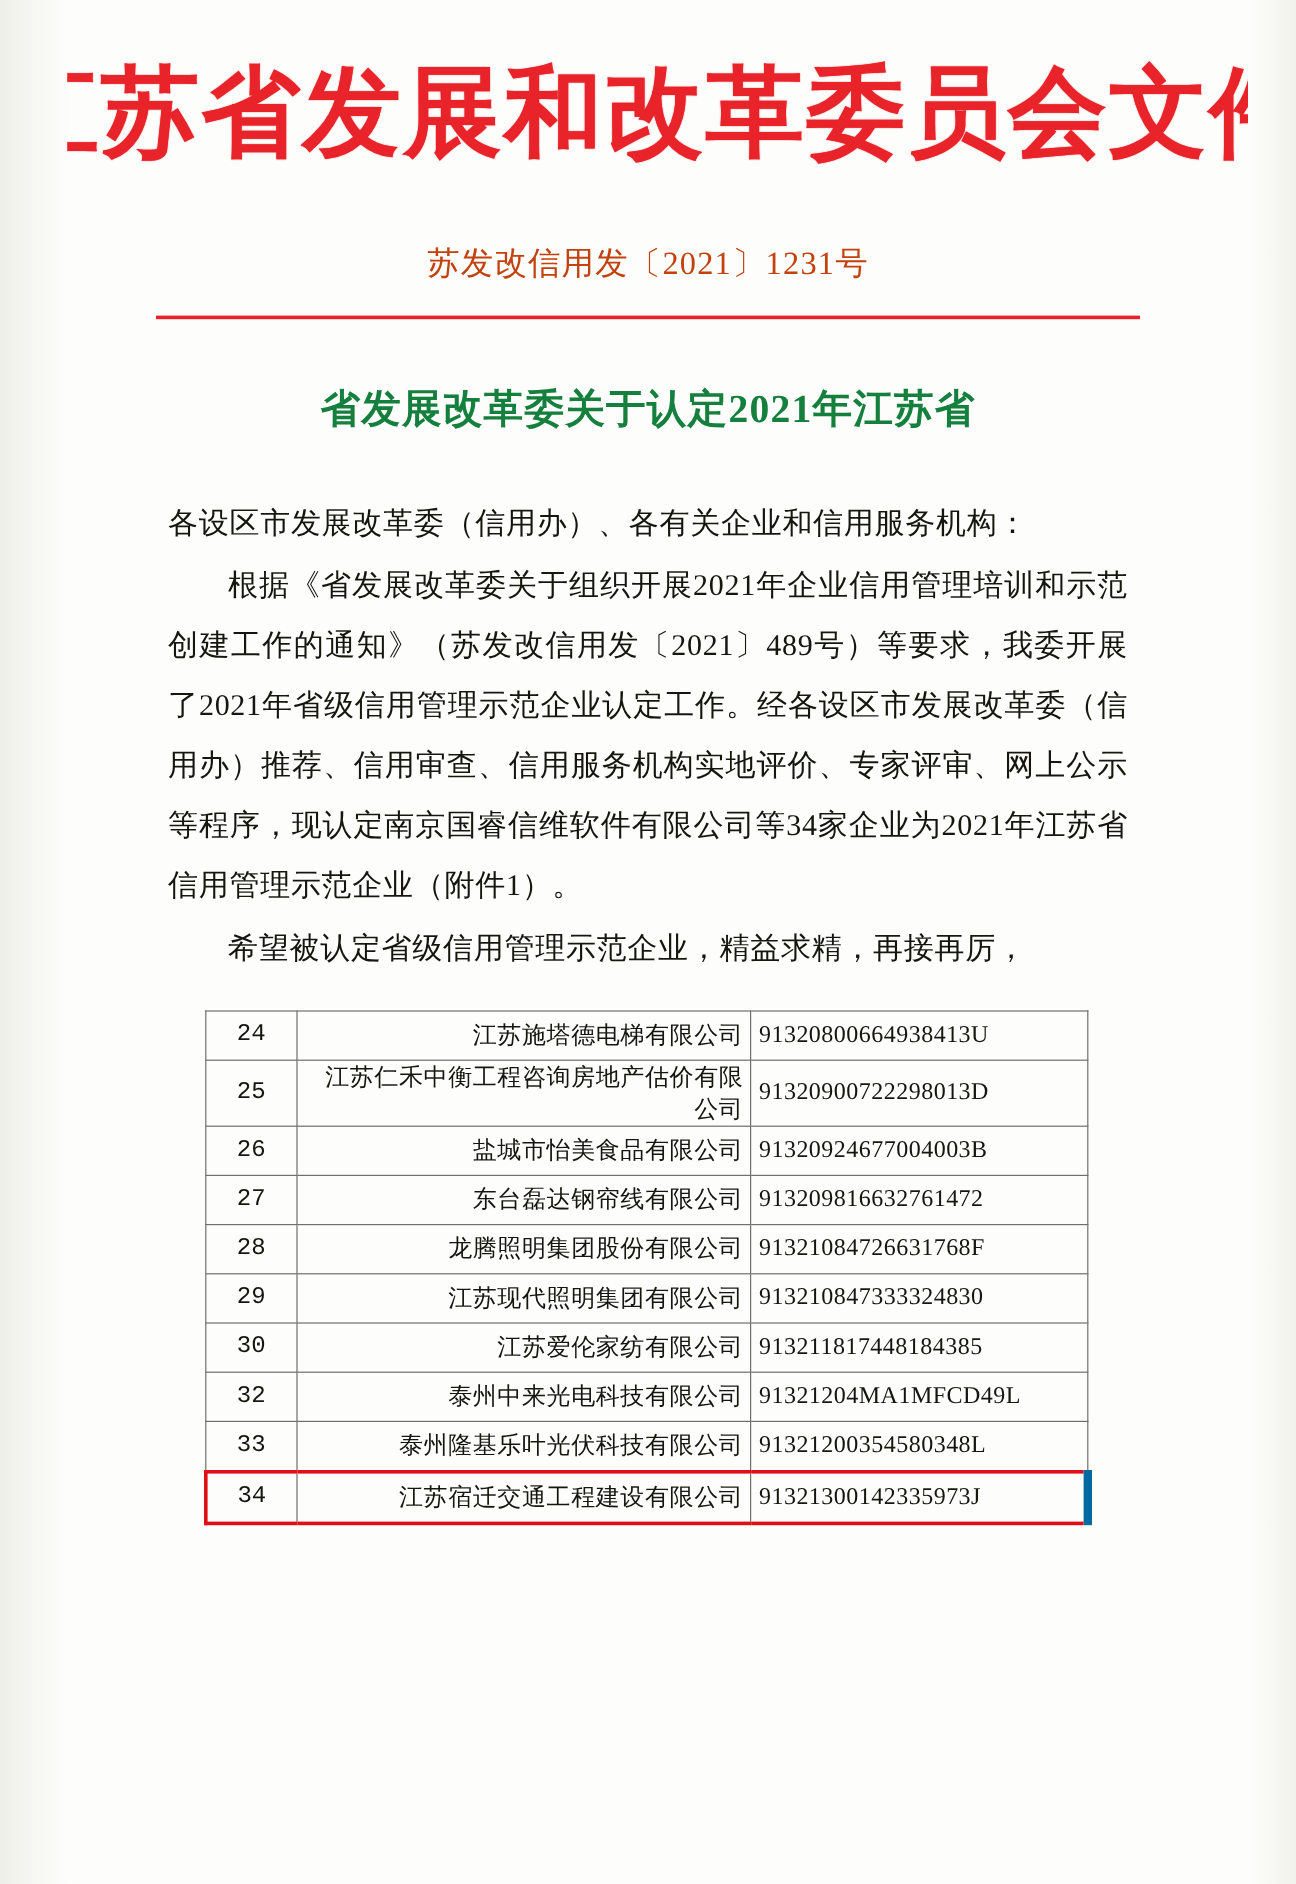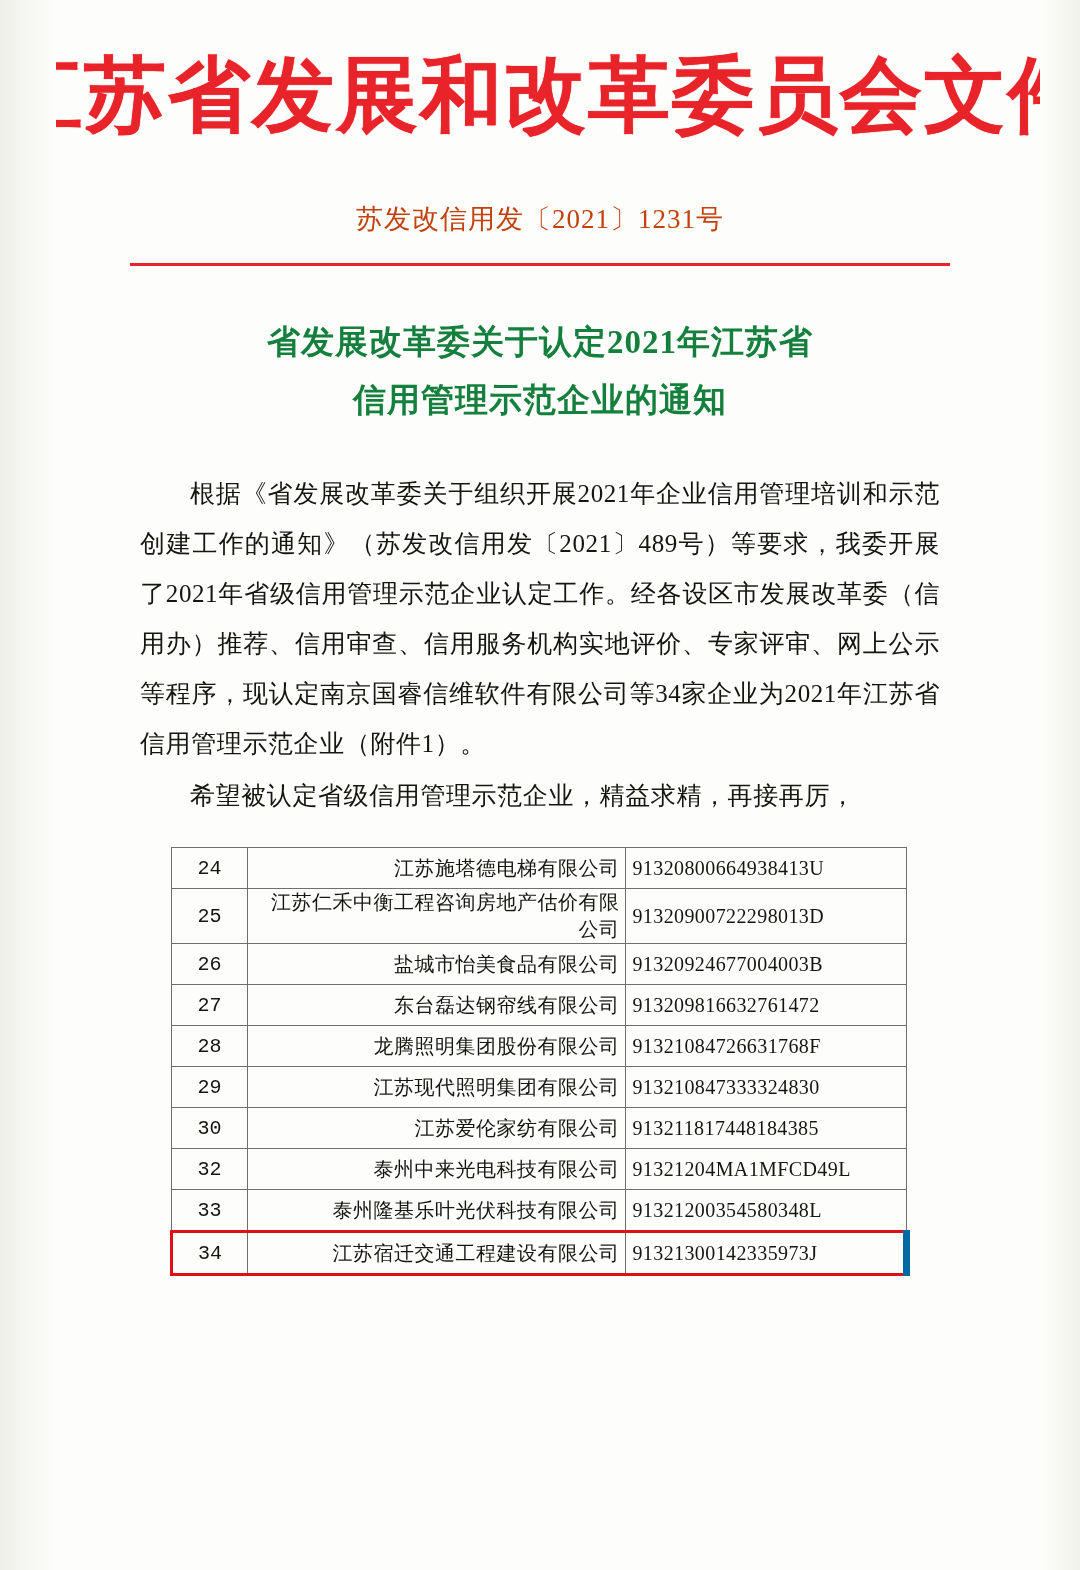--- a/index.html
+++ b/index.html
@@ -155,24 +155,24 @@
   <div class="letterhead">
     <div class="letterhead-title">江苏省发展和改革委员会文件</div>
   </div>
 
   <div class="doc-number">苏发改信用发〔2021〕1231号</div>
 
   <div class="red-rule"></div>
 
   <div class="headline">
     <div>省发展改革委关于认定2021年江苏省</div>
-    <div>信用管理示范企业的通知</div>
   </div>
 
   <div class="body-block">
+    <p>各设区市发展改革委（信用办）、各有关企业和信用服务机构：</p>
     <p class="indent">根据《省发展改革委关于组织开展2021年企业信用管理培训和示范创建工作的通知》（苏发改信用发〔2021〕489号）等要求，我委开展了2021年省级信用管理示范企业认定工作。经各设区市发展改革委（信用办）推荐、信用审查、信用服务机构实地评价、专家评审、网上公示等程序，现认定南京国睿信维软件有限公司等34家企业为2021年江苏省信用管理示范企业（附件1）。</p>
     <p class="indent">希望被认定省级信用管理示范企业，精益求精，再接再厉，</p>
   </div>
 
   <div class="table-wrap">
     <table class="listing">
       <tbody>
           <tr>
             <td class="col-idx">24</td>
             <td class="col-name">江苏施塔德电梯有限公司</td>

